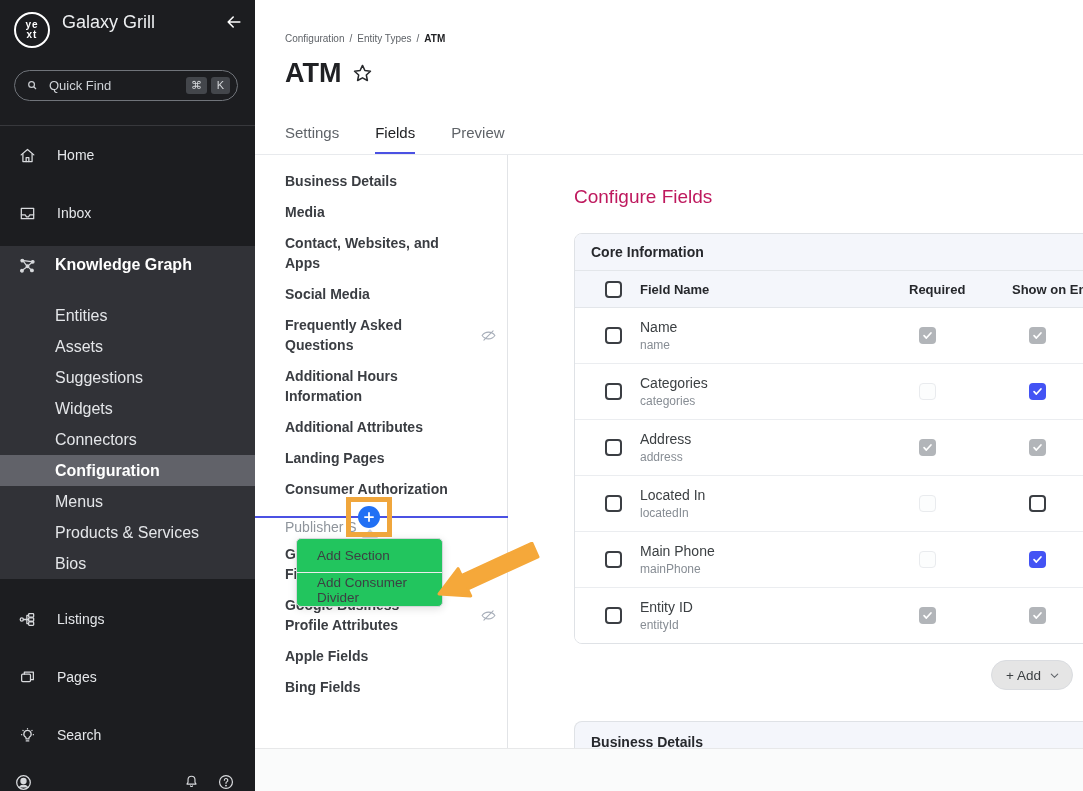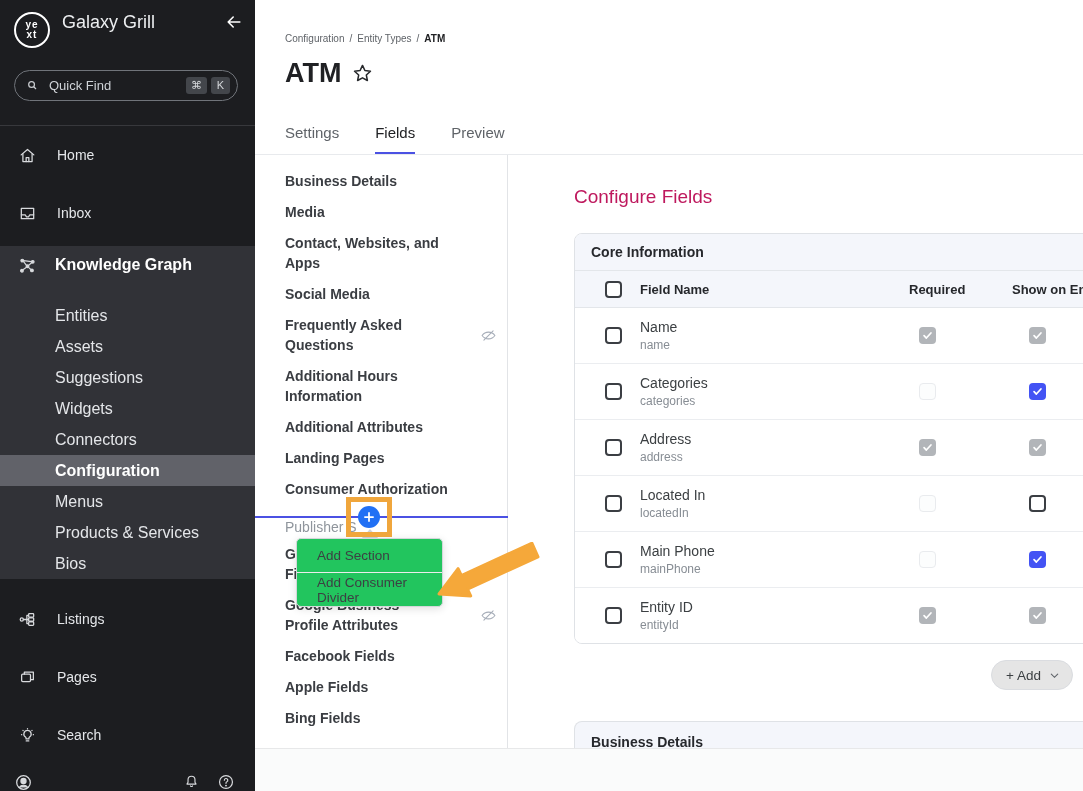--- a/index.html
+++ b/index.html
@@ -301,23 +301,20 @@
           <span class="lines">Google Business
 Profile Attributes</span>
           <span class="hide-icon">
             <svg width="17" height="17" viewBox="0 0 24 24" fill="none" stroke="#a6adb8" stroke-width="1.5" stroke-linecap="round">
               <path d="M3 12s3.2-4.8 9-4.8S21 12 21 12s-3.2 4.8-9 4.8S3 12 3 12Z"></path>
               <line x1="5.5" y1="18.5" x2="18.5" y2="5.5"></line>
             </svg>
           </span>
         </div>
         <div class="field-item">
-          <span class="lines">Facebook Fields</span>
-        </div>
-        <div class="field-item">
           <span class="lines">Apple Fields</span>
         </div>
         <div class="field-item">
           <span class="lines">Bing Fields</span>
         </div>
       </div>
   </div>
 
   <div class="blue-line"></div>
   <div class="menu-caret"></div>

